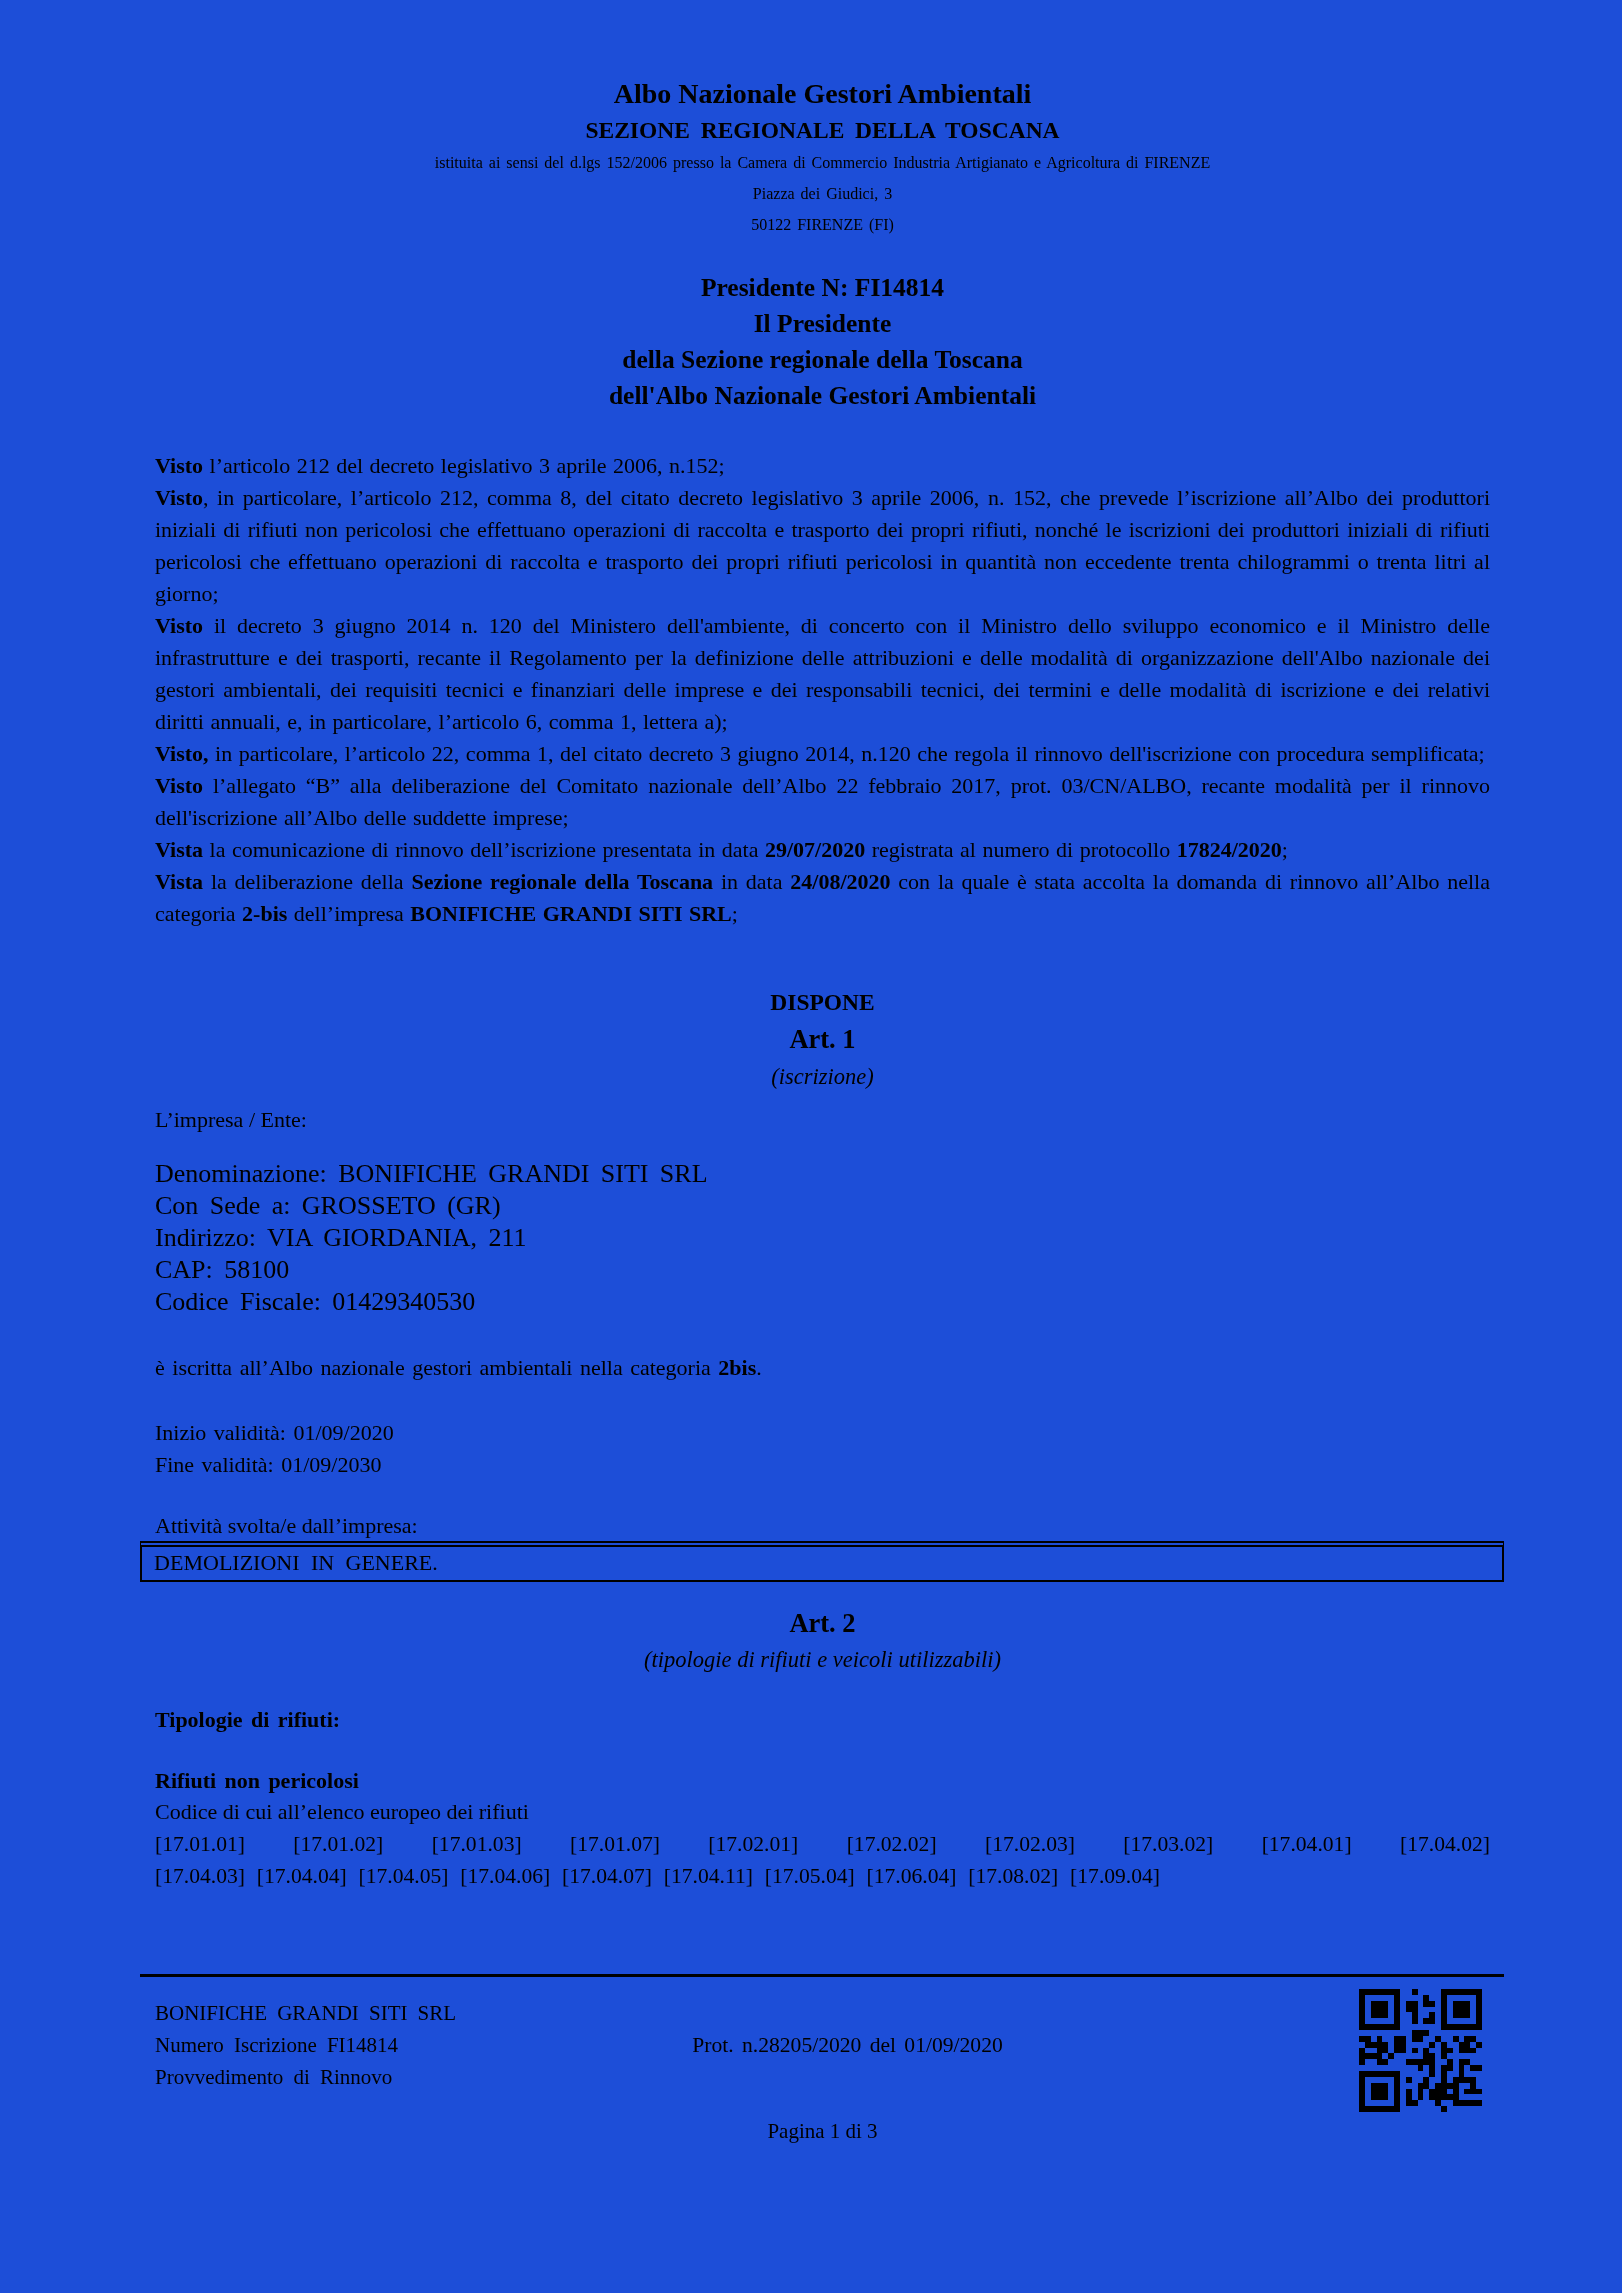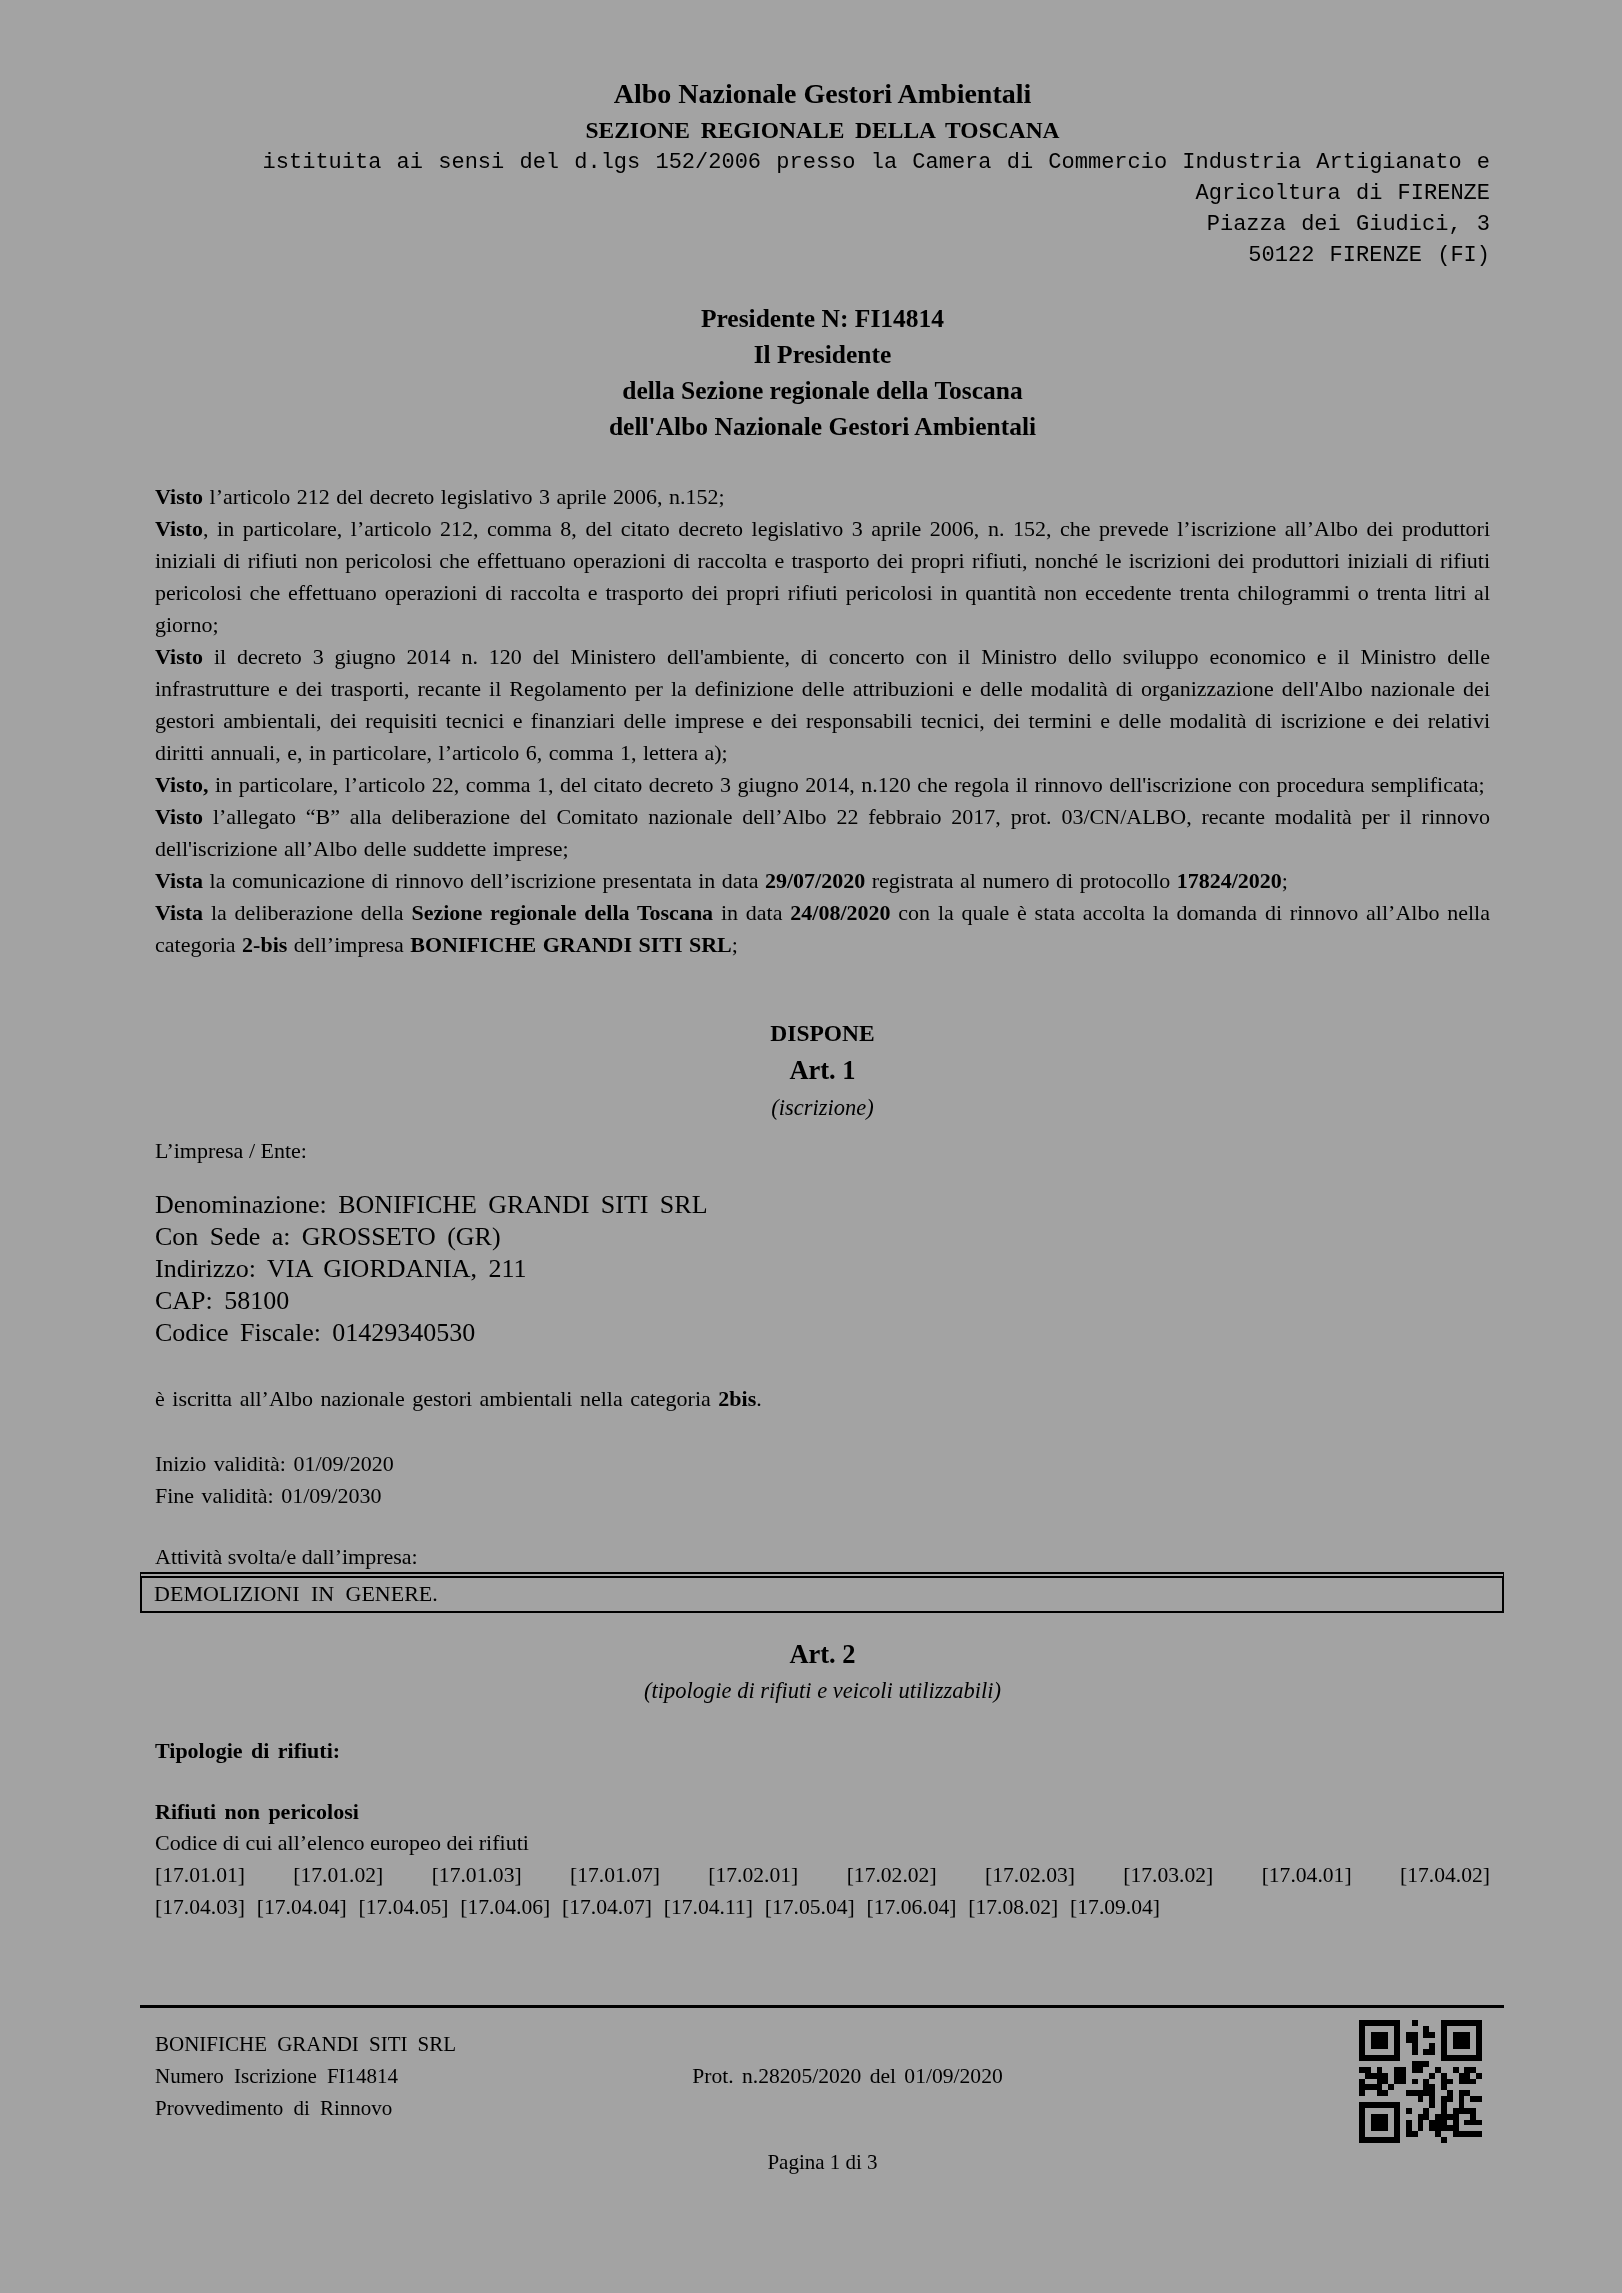--- a/index.html
+++ b/index.html
@@ -1,25 +1,25 @@
 <!DOCTYPE html>
 <html><head>
 <meta charset="utf-8">
 <style>
   html,body{margin:0;padding:0;background:#ffffff;}
   .page{
-    position:relative;width:1622px;height:2294px;background:#a3a3a3;
+    position:relative;width:1622px;height:2294px;background:#1d4ed8;
     font-family:"Liberation Serif","DejaVu Serif",serif;color:#000;
     overflow:hidden;
   }
   .content{padding:0 132px 0 155px;}
   
   .doc-title{margin-top:76px;font-size:28px;line-height:35px;font-weight:bold;text-align:center;}
   .doc-subtitle{margin-top:3.9px;font-size:23.5px;line-height:31px;font-weight:bold;text-align:center;word-spacing:4.9px;}
-  .hline{font-size:22px;line-height:31px;text-align:right;word-spacing:2px;font-family:Liberation Mono, monospace;}
+  .hline{font-size:16px;line-height:31px;text-align:center;word-spacing:2px;}
   .hline.first{margin-top:1px;}
   
   .heading-block{margin-top:30px;font-size:25.5px;line-height:36px;font-weight:bold;text-align:center;}
   
   .premises{margin-top:36px;font-size:22px;line-height:32px;}
   .premises p{margin:0;text-align:justify;word-spacing:1px;}
   .b{font-weight:bold;}
   
   .dispone{margin-top:57px;font-size:23.5px;line-height:31px;font-weight:bold;text-align:center;}
   .art-title{font-size:26.5px;line-height:37px;font-weight:bold;text-align:center;}

